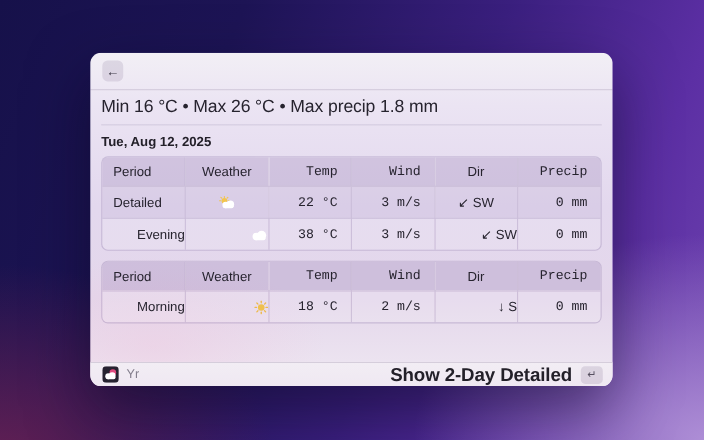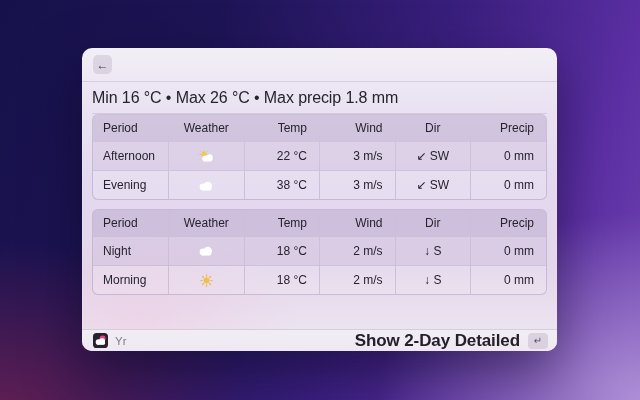--- a/index.html
+++ b/index.html
@@ -31,24 +31,24 @@
   .section-label{ font-size:12px; font-weight:700; color:#232029; padding:8px 0 6px 0; }
   .tbl-wrap{ border:1px solid rgba(108,84,142,0.25); border-radius:6px; overflow:hidden;
     background:rgba(255,255,255,0.06); }
   table{ width:100%; border-collapse:collapse; table-layout:fixed; font-size:12px; color:#26232e; }
   th,td{ border-left:1px solid rgba(108,84,142,0.20); overflow:hidden; white-space:nowrap;margin-left:16px; }
   th:first-child, td:first-child{ border-left:none; }
   thead th{ height:26px; font-weight:500; background:rgba(142,115,175,0.26);
     border-bottom:1px solid rgba(108,84,142,0.20); }
   tbody td{ height:29px; border-top:1px solid rgba(108,84,142,0.18); }
   tbody tr.row-odd td{ background:rgba(142,115,175,0.12); }
-  tbody tr.row-even td{ background:rgba(255,255,255,0.10); }
+  tbody tr.row-even td{ background:rgba(255,255,255,0.10);text-align:right; }
   .al{ text-align:left; padding-left:10px; }
   .ac{ text-align:center; }
-  .ar{ text-align:right; padding-right:12px; }
+  .ar{ text-align:right; padding-right:12px;font-family:Liberation Mono, monospace; }
   .wx-icon{ display:inline-block; vertical-align:middle; line-height:0; }
   .sec-gap{ height:9px; }
   .footer{
     position:absolute; left:0; right:0; bottom:0; height:22px;
     display:flex; align-items:center; padding:0 9px 0 11px;
     background:linear-gradient(180deg, #f2edf4 0%, #efe8f2 100%);
     border-top:1px solid rgba(60,40,85,0.14);
   }
   .app-icon{ line-height:0; margin-right:7px; }
   .app-name{ font-size:11.5px; color:#837d8c; }
@@ -65,35 +65,36 @@
   <div class="navbar">
     <div class="back-btn">
       <span>←</span>
     </div>
   </div>
 
   <div class="content">
     <div class="summary">Min 16 °C • Max 26 °C • Max precip 1.8 mm</div>
     <div class="hr"></div>
     <div id="sections">
+        <div class="section-label">Tue, Aug 12, 2025</div>
         <div class="tbl-wrap">
           <table>
             <thead>
               <tr>
                 <th class="al">Period</th>
                 <th class="ac">Weather</th>
                 <th class="ar">Temp</th>
                 <th class="ar">Wind</th>
                 <th class="ac">Dir</th>
                 <th class="ar">Precip</th>
               </tr>
             </thead>
             <tbody>
               <tr class="row-odd">
-                <td class="al">Afternoon</td>
+                <td class="al">Detailed</td>
                 <td class="ac"><span class="wx-icon"><svg width="17" height="12" viewBox="0 0 17 12">
                       <g stroke="#f2c54f" stroke-width="1" stroke-linecap="round">
                         <line x1="6" y1="0.6" x2="6" y2="1.6"></line>
                         <line x1="1.6" y1="4.5" x2="2.6" y2="4.5"></line>
                         <line x1="2.8" y1="1.4" x2="3.6" y2="2.2"></line>
                         <line x1="9.2" y1="1.4" x2="8.4" y2="2.2"></line>
                         <line x1="10.4" y1="4.5" x2="9.4" y2="4.5"></line>
                       </g>
                       <circle cx="6" cy="4.5" r="2.6" fill="#f2c54f"></circle>
                       <circle cx="7.2" cy="8.4" r="3" fill="#ffffff"></circle>
@@ -127,32 +128,20 @@
               <tr>
                 <th class="al">Period</th>
                 <th class="ac">Weather</th>
                 <th class="ar">Temp</th>
                 <th class="ar">Wind</th>
                 <th class="ac">Dir</th>
                 <th class="ar">Precip</th>
               </tr>
             </thead>
             <tbody>
-              <tr class="row-odd">
-                <td class="al">Night</td>
-                <td class="ac"><span class="wx-icon"><svg width="16" height="10" viewBox="0 0 16 10">
-                      <circle cx="5" cy="6" r="3.4" fill="#ffffff"></circle>
-                      <circle cx="9.8" cy="5" r="4.2" fill="#ffffff"></circle>
-                      <rect x="3" y="5.6" width="10.4" height="3.8" rx="1.9" fill="#ffffff"></rect>
-                    </svg></span></td>
-                <td class="ar">18 °C</td>
-                <td class="ar">2 m/s</td>
-                <td class="ac">↓ S</td>
-                <td class="ar">0 mm</td>
-              </tr>
               <tr class="row-even">
                 <td class="al">Morning</td>
                 <td class="ac"><span class="wx-icon"><svg width="13" height="13" viewBox="0 0 13 13">
                       <g stroke="#edb94a" stroke-width="1.2" stroke-linecap="round">
                         <line x1="6.5" y1="0.8" x2="6.5" y2="2.2"></line>
                         <line x1="6.5" y1="10.8" x2="6.5" y2="12.2"></line>
                         <line x1="0.8" y1="6.5" x2="2.2" y2="6.5"></line>
                         <line x1="10.8" y1="6.5" x2="12.2" y2="6.5"></line>
                         <line x1="2.5" y1="2.5" x2="3.5" y2="3.5"></line>
                         <line x1="9.5" y1="9.5" x2="10.5" y2="10.5"></line>

